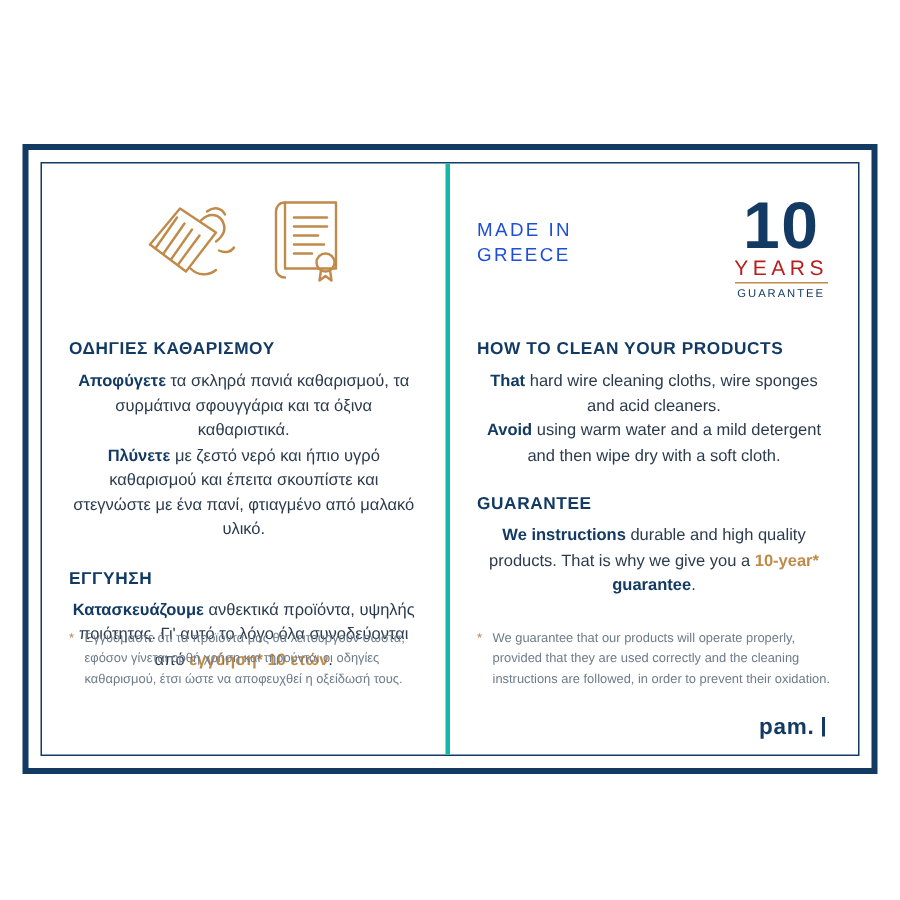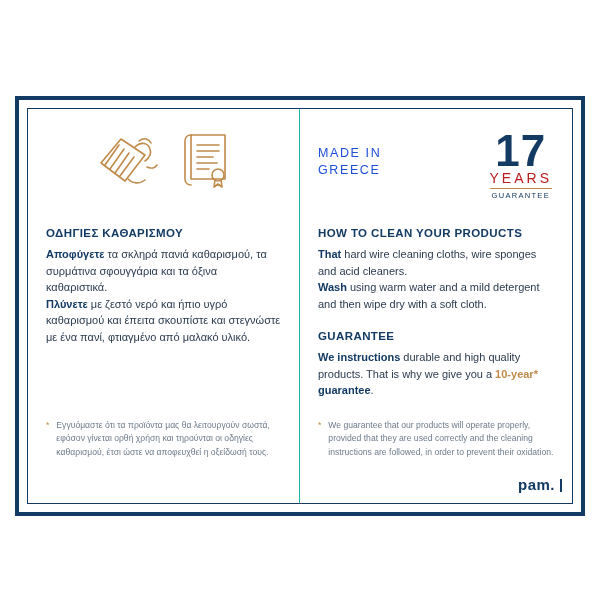--- a/index.html
+++ b/index.html
@@ -33,21 +33,21 @@
     position: absolute;
     left: 0; top: 0; right: 0; bottom: 0;
     display: flex;
   }
   .col {
     flex: 1 1 50%;
     position: relative;
     padding: 14px 18px 10px 18px;
     box-sizing: border-box;
   }
-  .col.left { border-right: 1px solid #14b8a6; }
+  .col.left { border-right: 3px solid #14b8a6; }
 
   
   .top-zone {
     height: 104px;
     position: relative;
   }
   .icons {
     display: flex;
     align-items: flex-start;
     justify-content: center;
@@ -98,20 +98,21 @@
     font-size: 11.5px;
     font-weight: bold;
     letter-spacing: 0.4px;
     margin: 0 0 7px 0;
   }
   p.para {
     color: #2b3b4d;
     font-size: 11px;
     line-height: 16.5px;
     margin: 0 0 0 0;
+    text-align: center;
   }
   .blk { margin-bottom: 18px; }
   b.lead { color: #133a63; font-weight: bold; }
   .gold { color: #c08a4a; font-weight: bold; }
 
   
   .footnote {
     position: absolute;
     left: 18px;
     right: 18px;
@@ -120,21 +121,21 @@
     gap: 7px;
     color: #6d7b8a;
     font-size: 8.6px;
     line-height: 13.5px;
   }
   .footnote .star { color: #c08a4a; }
 
   
   .logo {
     position: absolute;
-    right: 10px;
+    right: 22px;
     bottom: 10px;
     color: #133a63;
     font-size: 15px;
     font-weight: bold;
     letter-spacing: 0.5px;
   }
   .logo .bar {
     display: inline-block;
     width: 2px;
     height: 13px;
@@ -182,45 +183,49 @@
             </span>
           </div>
         </div>
 
         <div class="blk">
           <h2 class="section">ΟΔΗΓΙΕΣ ΚΑΘΑΡΙΣΜΟΥ</h2>
           <p class="para"><b class="lead">Αποφύγετε</b><span> τα σκληρά πανιά καθαρισμού, τα συρμάτινα σφουγγάρια και τα όξινα καθαριστικά.</span></p>
           <p class="para"><b class="lead">Πλύνετε</b><span> με ζεστό νερό και ήπιο υγρό καθαρισμού και έπειτα σκουπίστε και στεγνώστε με ένα πανί, φτιαγμένο από μαλακό υλικό.</span></p>
         </div>
 
+        <div class="blk">
+          <h2 class="section">ΕΓΓΥΗΣΗ</h2>
+          <p class="para"><b class="lead">Κατασκευάζουμε</b><span> ανθεκτικά προϊόντα, υψηλής ποιότητας. Γι' αυτό το λόγο όλα συνοδεύονται από </span><span class="gold">εγγύηση* 10 ετών</span><span>.</span></p>
+        </div>
 
         <div class="footnote">
           <span class="star">*</span>
           <span>Εγγυόμαστε ότι τα προϊόντα μας θα λειτουργούν σωστά, εφόσον γίνεται ορθή χρήση και τηρούνται οι οδηγίες καθαρισμού, έτσι ώστε να αποφευχθεί η οξείδωσή τους.</span>
         </div>
       </div>
 
       <div class="col right">
         <div class="top-zone">
           <div class="made-in">
             <div>MADE IN</div>
             <div>GREECE</div>
           </div>
           <div class="badge">
-            <div class="num">17</div>
+            <div class="num">10</div>
             <div class="years">YEARS</div>
             <div class="rule"></div>
             <div class="guar">GUARANTEE</div>
           </div>
         </div>
 
         <div class="blk">
           <h2 class="section">HOW TO CLEAN YOUR PRODUCTS</h2>
           <p class="para"><b class="lead">That</b><span> hard wire cleaning cloths, wire sponges and acid cleaners.</span></p>
-          <p class="para"><b class="lead">Wash</b><span> using warm water and a mild detergent and then wipe dry with a soft cloth.</span></p>
+          <p class="para"><b class="lead">Avoid</b><span> using warm water and a mild detergent and then wipe dry with a soft cloth.</span></p>
         </div>
 
         <div class="blk">
           <h2 class="section">GUARANTEE</h2>
           <p class="para"><b class="lead">We instructions</b><span> durable and high quality products. That is why we give you a </span><span class="gold">10-year*</span><b class="lead"> guarantee</b><span>.</span></p>
         </div>
 
         <div class="footnote">
           <span class="star">*</span>
           <span>We guarantee that our products will operate properly, provided that they are used correctly and the cleaning instructions are followed, in order to prevent their oxidation.</span>

